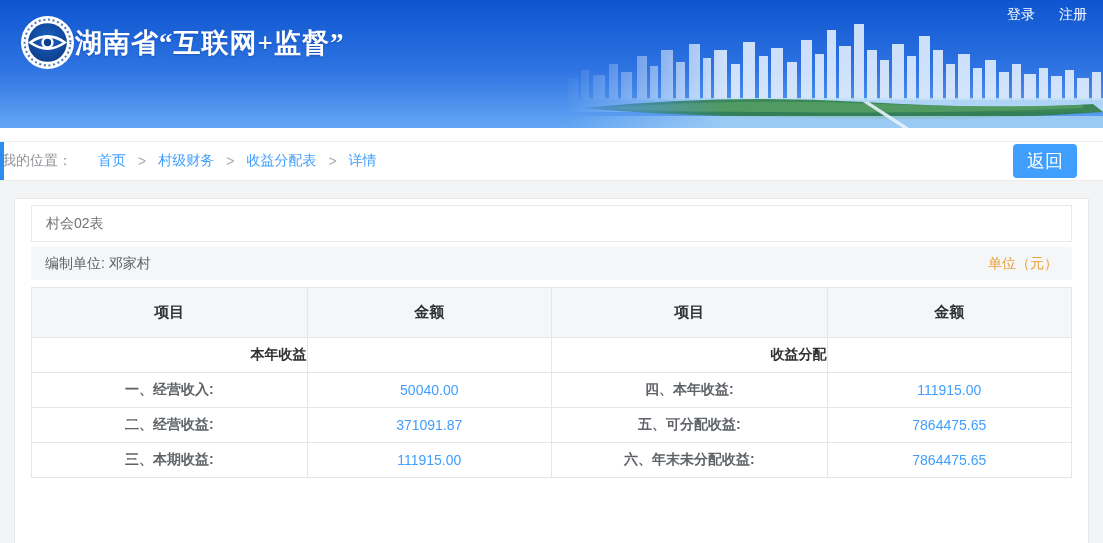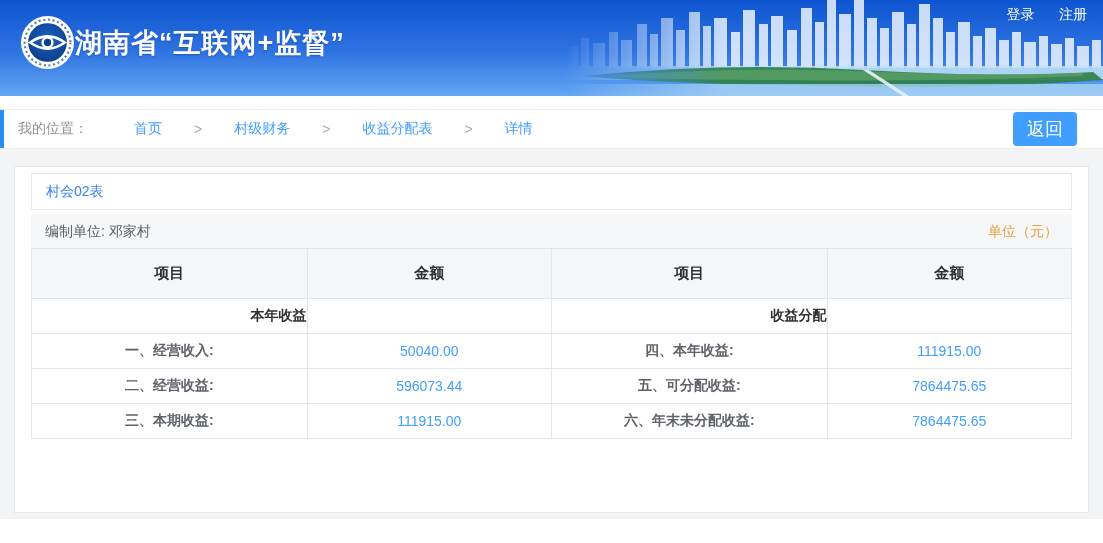--- a/index.html
+++ b/index.html
@@ -1,56 +1,56 @@
 <!DOCTYPE html>
 <html><head>
 <meta charset="utf-8">
 <style>
   * { margin:0; padding:0; box-sizing:border-box; }
   html,body { width:1103px; height:543px; overflow:hidden; background:#fff;
     font-family:"Liberation Sans","DejaVu Sans",sans-serif; }
 
   
-  .header { position:relative; height:96px; overflow:hidden;
-    background:linear-gradient(180deg,#0d55d0 0%,#2f74e2 55%,#64a6f4 100%); }
+  .header { position:relative; height:128px; overflow:hidden;
+    background:linear-gradient(180deg,#0d55d0 0%,#2f74e2 55%,#64a6f4 100%);font-family:Liberation Serif, serif; }
   .skyline { position:absolute; right:0; bottom:0; width:540px; height:108px;
     -webkit-mask-image:linear-gradient(90deg,transparent 0%,#000 30%);
     mask-image:linear-gradient(90deg,transparent 0%,#000 30%); }
   .auth { position:absolute; top:5px; right:16px; z-index:3; }
   .auth a { color:#fff; font-size:14px; text-decoration:none; margin-left:20px; }
   .brand { position:absolute; left:20px; top:15px; display:flex; align-items:center; z-index:3; }
   .brand-logo { width:55px; height:55px; }
   .brand-title { margin-left:0; color:#fff; font-size:27px; font-weight:bold;
     letter-spacing:1px; text-shadow:0 1px 2px rgba(0,40,120,.35); }
 
   
   .crumb-bar { margin-top:13px; height:40px; background:#fff; position:relative;
     border-top:1px solid #ededed; border-bottom:1px solid #ededed;
     display:flex; align-items:center; font-size:14px; }
   .crumb-accent { position:absolute; left:0; top:0; width:4px; height:100%; background:#2b8df0; }
-  .crumb-content { padding-left:18px; display:flex; align-items:center;gap:20px; }
+  .crumb-content { padding-left:2px; display:flex; align-items:center; }
   .crumb-label { color:#909399; margin-right:26px; }
   .crumb-content a { color:#409EFF; text-decoration:none; }
   .crumb-sep { color:#a8abb2; margin:0 12px; }
   .back-btn { position:absolute; right:26px; top:50%; transform:translateY(-50%);
     background:#409EFF; color:#fff; border:none; border-radius:4px;
     padding:5px 14px; font-size:18px; cursor:pointer; }
 
   
   .main { background:#f3f4f6; height:370px; padding:17px 14px 0; }
   .card { background:#fff; border:1px solid #e8e8e8; height:347px; padding:0 16px; }
 
   .card-title-box { margin-top:6px; border:1px solid #e9e9e9; height:37px;
-    line-height:35px; padding-left:14px; font-size:14px; color:#3b82f6; }
+    line-height:35px; padding-left:14px; font-size:14px; color:#737373; }
   .subtitle-bar { margin-top:5px; background:#f5f6f7; height:33px;
     display:flex; align-items:center; justify-content:space-between;
     padding:0 14px; font-size:14px; color:#606266; }
   .unit-note { color:#E6A23C; }
 
-  table { width:100%; border-collapse:collapse; table-layout:fixed; }
+  table { width:100%; margin-top:7px; border-collapse:collapse; table-layout:fixed; }
   th { height:50px; background:#f5f6f7; border:1px solid #e3e6ea;
     font-size:15px; font-weight:700; color:#303133; }
   td { height:35px; border:1px solid #e3e6ea; text-align:center; font-size:14px; }
   td.lbl { font-weight:700; color:#5f6368; }
   tr.section td { font-weight:700; color:#303133;text-align:right; }
   td.val { color:#409EFF; }
 
   .report-footer { height:60px; display:flex; align-items:center;
     font-size:13px; color:#606266; }
   .report-footer span { display:block; text-align:center; }
@@ -182,21 +182,21 @@
           <td class="val"></td>
         </tr>
         <tr>
           <td class="lbl">一、经营收入:</td>
           <td class="val">50040.00</td>
           <td class="lbl">四、本年收益:</td>
           <td class="val">111915.00</td>
         </tr>
         <tr>
           <td class="lbl">二、经营收益:</td>
-          <td class="val">596073.44</td>
+          <td class="val">371091.87</td>
           <td class="lbl">五、可分配收益:</td>
           <td class="val">7864475.65</td>
         </tr>
         <tr>
           <td class="lbl">三、本期收益:</td>
           <td class="val">111915.00</td>
           <td class="lbl">六、年末未分配收益:</td>
           <td class="val">7864475.65</td>
         </tr>
       </tbody>

